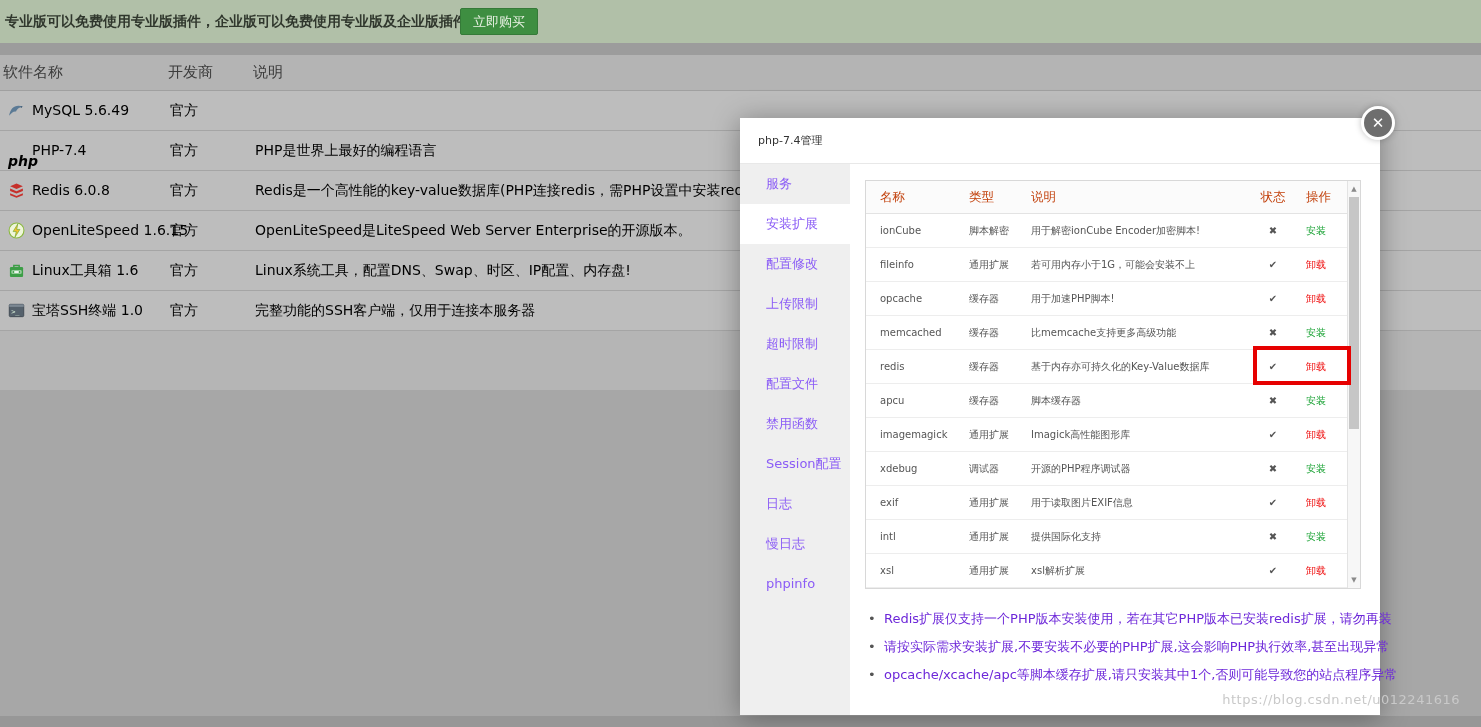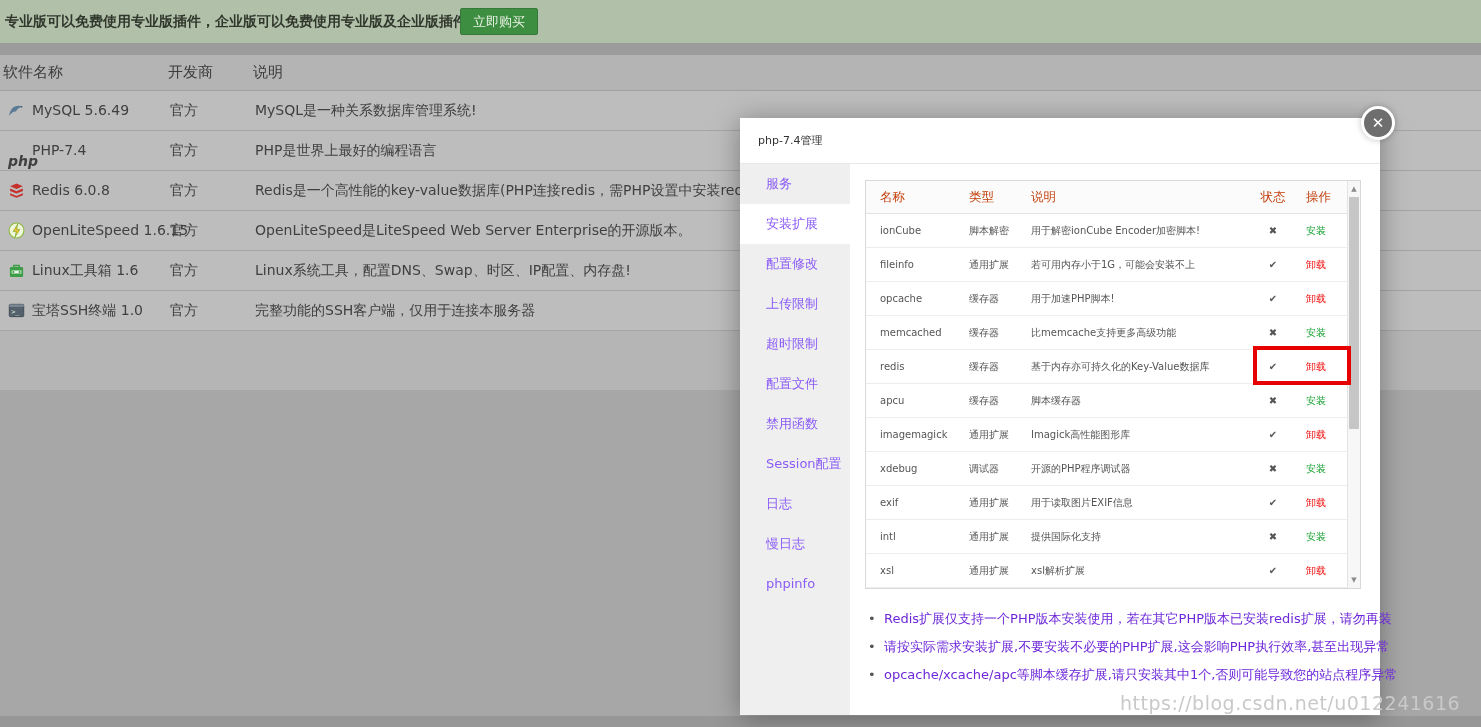--- a/index.html
+++ b/index.html
@@ -15,21 +15,21 @@
            border:1px solid #357a38;border-radius:2px;cursor:pointer;}
   
   .strip1{position:absolute;left:0;top:43px;width:100%;height:12px;background:#9c9c9c;}
   .sw-header{position:absolute;left:0;top:55px;width:100%;height:36px;background:#b4b4b4;
              border-bottom:1px solid #a0a0a0;box-sizing:border-box;}
   .sw-header span{position:absolute;top:0;line-height:35px;font-size:15px;color:#3c3c3c;white-space:nowrap;}
   .h-name{left:3px;} .h-vendor{left:168px;} .h-desc{left:253px;}
   #sw-rows{position:absolute;left:0;top:91px;width:100%;}
   .sw-row{position:relative;width:100%;height:40px;background:#bdbdbd;
           border-bottom:1px solid #a5a5a5;box-sizing:border-box;}
-  .sw-row span{position:absolute;top:0;line-height:39px;font-size:14px;color:#404040;white-space:nowrap;}
+  .sw-row span{position:absolute;top:0;line-height:39px;font-size:14px;color:#000000;white-space:nowrap;}
   .sw-icon{left:8px;top:11px !important;width:17px;height:17px;line-height:17px !important;}
   .sw-icon svg{width:17px;height:17px;display:block;}
   .sw-name{left:32px;} .sw-vendor{left:170px;} .sw-desc{left:255px;}
   .strip2{position:absolute;left:0;top:331px;width:100%;height:59px;background:#b5b5b5;}
   .strip3{position:absolute;left:0;top:716px;width:100%;height:11px;background:#979797;}
   
   .modal{position:absolute;left:740px;top:118px;width:640px;height:597px;background:#ffffff;
          box-shadow:0 3px 26px rgba(0,0,0,.35);z-index:10;}
   .modal-titlebar{position:absolute;left:0;top:0;width:100%;height:46px;
                   border-bottom:1px solid #e8e8e8;box-sizing:border-box;background:#fff;}
@@ -63,21 +63,21 @@
   .sb-thumb{position:absolute;left:1px;top:16px;width:10px;height:232px;background:#c6c6c6;cursor:pointer;}
   
   .highlight-box{position:absolute;left:513px;top:228px;width:98px;height:39px;
                  border:4px solid #e60000;box-sizing:border-box;z-index:20;pointer-events:none;}
   
   .notes{position:absolute;left:128px;top:487px;width:500px;margin:0;padding:0;list-style:none;}
   .notes li{position:relative;padding-left:16px;line-height:28px;font-size:13px;color:#6d28d9;white-space:nowrap;}
   .notes li::before{content:"\2022";position:absolute;left:0;top:0;color:#555;}
   
   .watermark{position:absolute;left:1120px;top:692px;width:340px;text-align:right;
-             font-size:19px;color:#c9c9c9;z-index:50;letter-spacing:.5px;white-space:nowrap;}
+             font-size:13px;color:#c9c9c9;z-index:50;letter-spacing:.5px;white-space:nowrap;}
   
   .php-logo{font-style:italic;font-weight:bold;font-size:10px;color:#4a4e7c;line-height:17px;}
 </style>
 </head>
 <body>
 
 <div id="page">
 
   <div class="banner">
     <span class="banner-text">专业版可以免费使用专业版插件，企业版可以免费使用专业版及企业版插件。</span>
@@ -93,21 +93,20 @@
   <div id="sw-rows">
       <div class="sw-row">
         <span class="sw-icon">
           <svg viewBox="0 0 16 16">
             <path d="M1 13 C2.5 5,7 2,14.5 4.5 C10.5 4.8,8.6 6.6,7.6 9 C5.6 8.2,3 10.4,1 13 Z" fill="#5b7a95"></path>
             <circle cx="12.6" cy="4.6" r="0.7" fill="#36536b"></circle>
           </svg>
         </span>
         <span class="sw-name">MySQL 5.6.49</span>
         <span class="sw-vendor">官方</span>
-        <span class="sw-desc">MySQL是一种关系数据库管理系统!</span>
       </div>
       <div class="sw-row">
         <span class="sw-icon">
           <span class="php-logo">php</span>
         </span>
         <span class="sw-name">PHP-7.4</span>
         <span class="sw-vendor">官方</span>
         <span class="sw-desc">PHP是世界上最好的编程语言</span>
       </div>
       <div class="sw-row">

